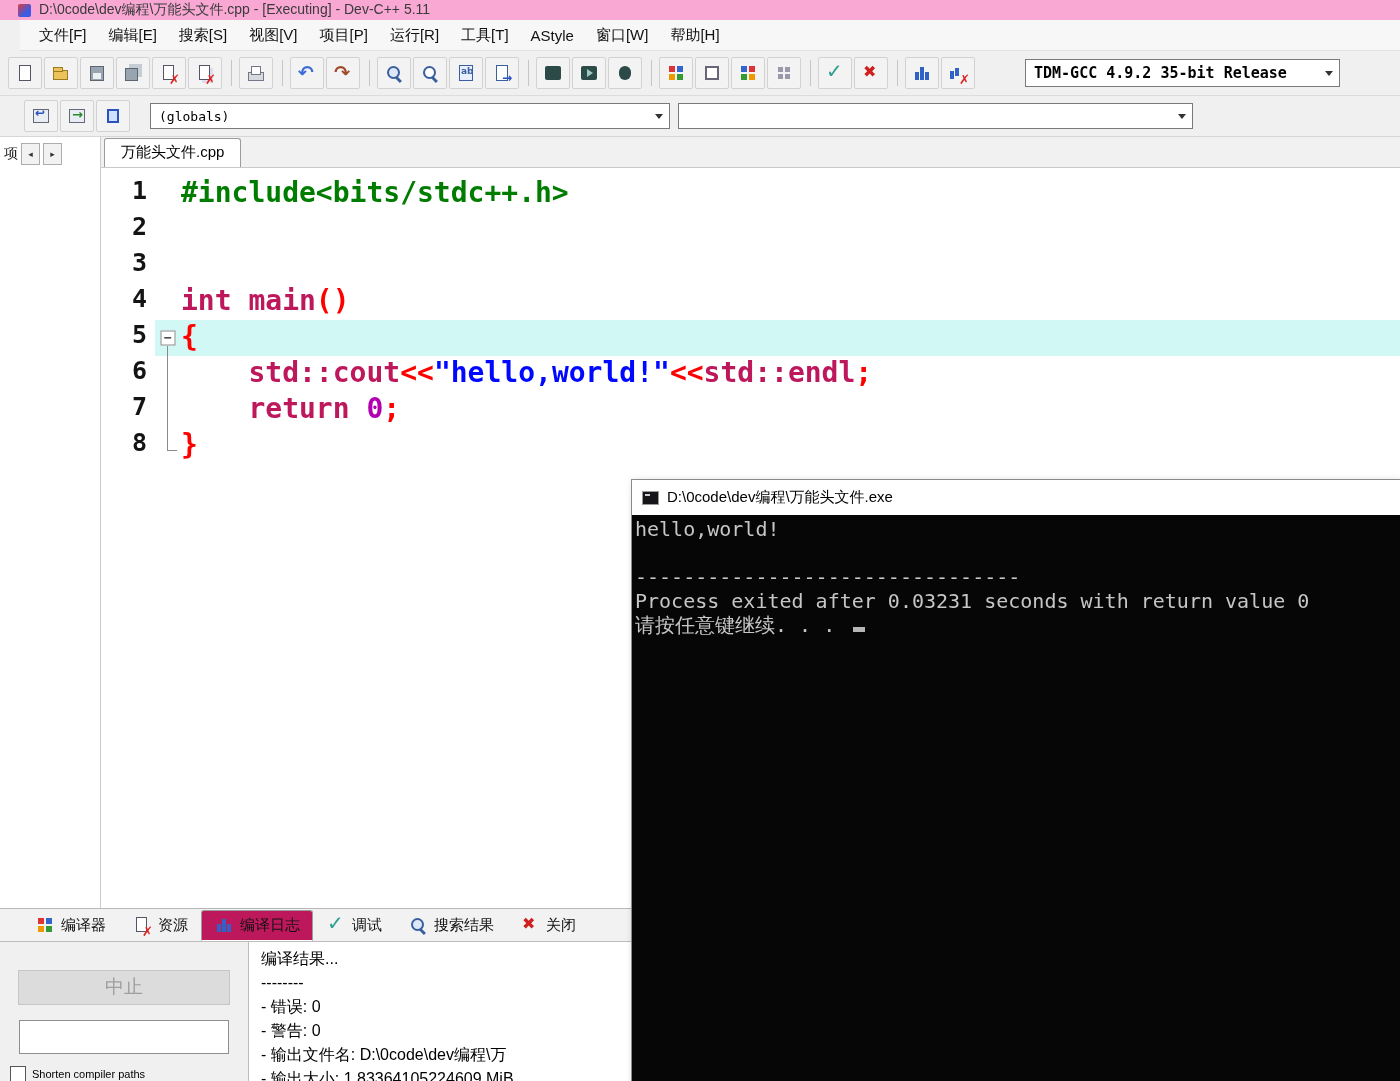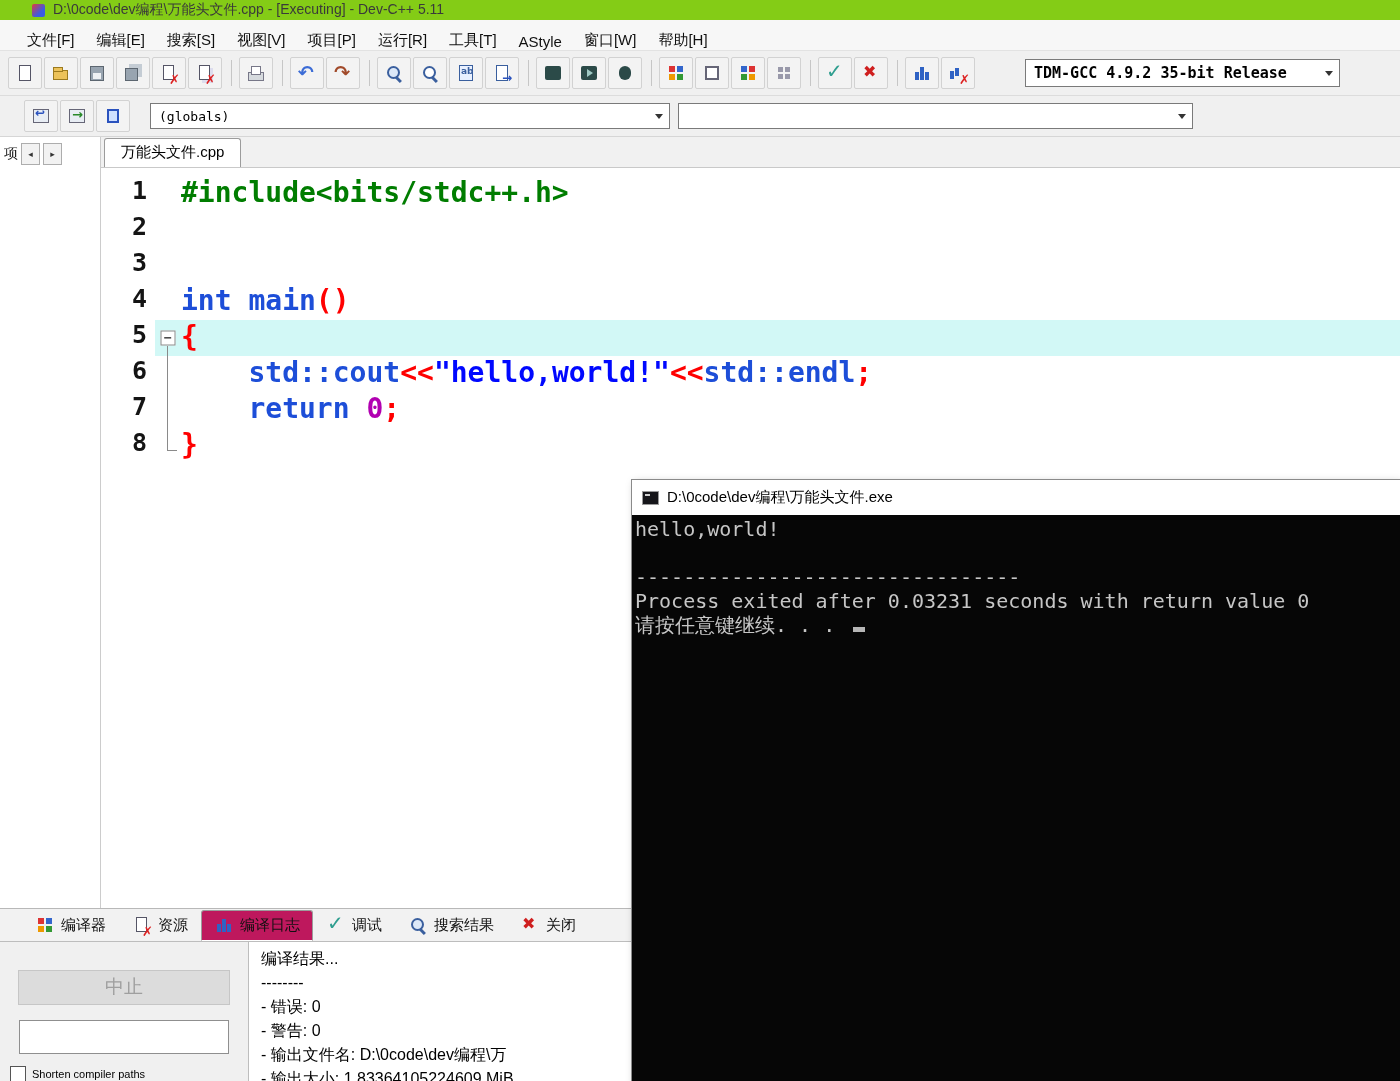--- a/index.html
+++ b/index.html
@@ -1,25 +1,25 @@
 <!DOCTYPE html>
 <html><head>
 <meta charset="utf-8">
 <style>
   html,body{margin:0;padding:0;background:#fff;}
   .screen{position:relative;width:1400px;height:1081px;overflow:hidden;background:#f0f0f0;
           font-family:"Liberation Sans",sans-serif;color:#000;}
 
   
-  .titlebar{height:20px;background:#84cc16;display:flex;align-items:center;gap:8px;padding-left:32px;overflow:hidden;}
+  .titlebar{height:20px;background:#f9a8d4;display:flex;align-items:center;gap:8px;padding-left:18px;overflow:hidden;}
   .appicon{width:13px;height:13px;border-radius:2px;background:linear-gradient(135deg,#e23b3b 0%,#3b5be2 65%);flex:none;}
   .wtitle{font-size:14px;color:#3a3a3a;white-space:nowrap;}
 
   
-  .menubar{height:30px;background:#f7f7f7;display:flex;align-items:flex-end;padding-left:16px;border-bottom:1px solid #e2e2e2;}
+  .menubar{height:30px;background:#f7f7f7;display:flex;align-items:center;padding-left:8px;border-bottom:1px solid #e2e2e2;margin-left:20px;}
   .menuitem{padding:0 11px;font-size:15px;color:#111;cursor:default;}
 
   
   .toolbar{height:44px;background:#f0f0f0;display:flex;align-items:center;padding:0 8px;border-bottom:1px solid #dcdcdc;}
   .tbtn{width:32px;height:30px;display:inline-flex;align-items:center;justify-content:center;
         border:1px solid #d2d2d2;background:#f3f3f3;border-radius:2px;margin-right:2px;flex:none;}
   .tsep{width:1px;height:26px;background:#c6c6c6;margin:0 7px;flex:none;}
   .combo{position:relative;background:#fff;border:1px solid #7a7a7a;display:flex;align-items:center;
          padding:0 18px 0 8px;box-sizing:border-box;}
   .combo-arrow{position:absolute;right:6px;top:50%;margin-top:-2px;width:0;height:0;
@@ -44,21 +44,21 @@
   .editor-col{flex:1;display:flex;flex-direction:column;min-width:0;justify-content:space-between;}
   .tabbar{height:30px;background:#f1f1f1;display:flex;align-items:flex-end;padding-left:3px;border-bottom:1px solid #c9c9c9;}
   .doc-tab{background:#fff;border:1px solid #9c9c9c;border-bottom:none;border-radius:3px 3px 0 0;
            padding:4px 16px 5px;font-size:15px;}
   .editor{flex:1;background:#fff;padding-top:8px;overflow:hidden;}
   .eline{display:flex;height:36px;line-height:36px;}
   .lnum{width:46px;flex:none;text-align:right;padding-right:8px;font:bold 25px "DejaVu Sans Mono",monospace;color:#141414;}
   .fold{width:26px;flex:none;position:relative;}
   .codeln{flex:1;font:bold 28px "DejaVu Sans Mono",monospace;white-space:pre;}
   .eline.hl .fold,.eline.hl .codeln{background:#d2f8f6;}
-  .c-green{color:#007d00;} .c-k{color:#1d4ed8;} .c-red{color:#ff0000;} .c-blue{color:#0008ff;} .c-purple{color:#b100b1;}
+  .c-green{color:#007d00;} .c-k{color:#be185d;} .c-red{color:#ff0000;} .c-blue{color:#0008ff;} .c-purple{color:#b100b1;}
   .fold.box::before{content:'\2212';position:absolute;left:50%;top:50%;transform:translate(-50%,-50%);
       width:15px;height:15px;box-sizing:border-box;background:#fff;border:1px solid #8a8a8a;
       font:bold 13px/12px "DejaVu Sans Mono",monospace;text-align:center;color:#444;}
   .fold.box::after{content:'';position:absolute;left:calc(50% - 1px);top:calc(50% + 8px);bottom:0;width:1px;background:#8a8a8a;}
   .fold.line::before{content:'';position:absolute;left:calc(50% - 1px);top:0;bottom:0;width:1px;background:#8a8a8a;}
   .fold.end::before{content:'';position:absolute;left:calc(50% - 1px);top:0;height:62%;width:9px;
       border-left:1px solid #8a8a8a;border-bottom:1px solid #8a8a8a;}
 
   
   .bottom{height:176px;background:#f0f0f0;border-top:1px solid #b8b8b8;}

